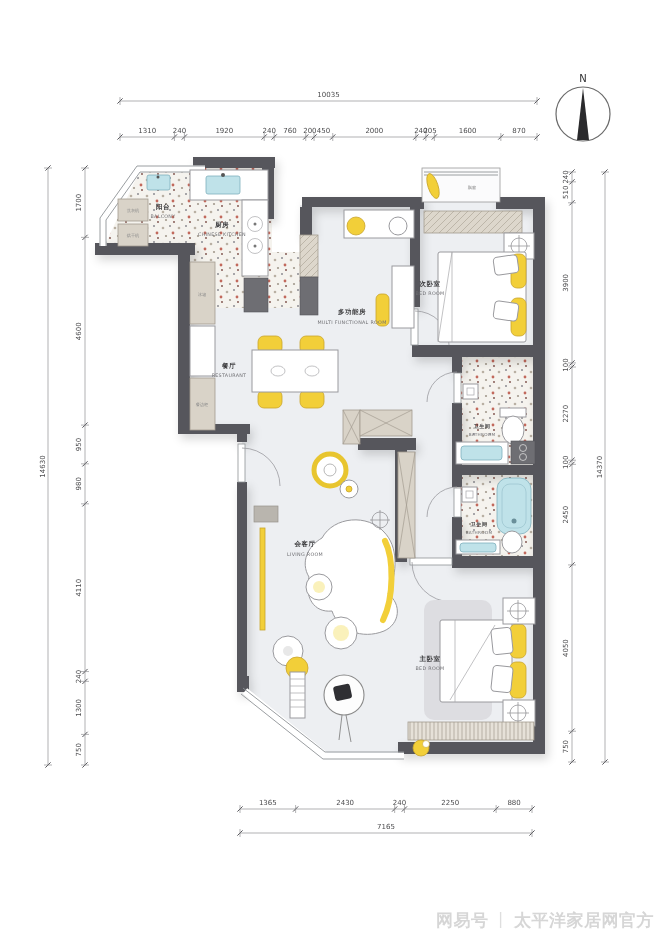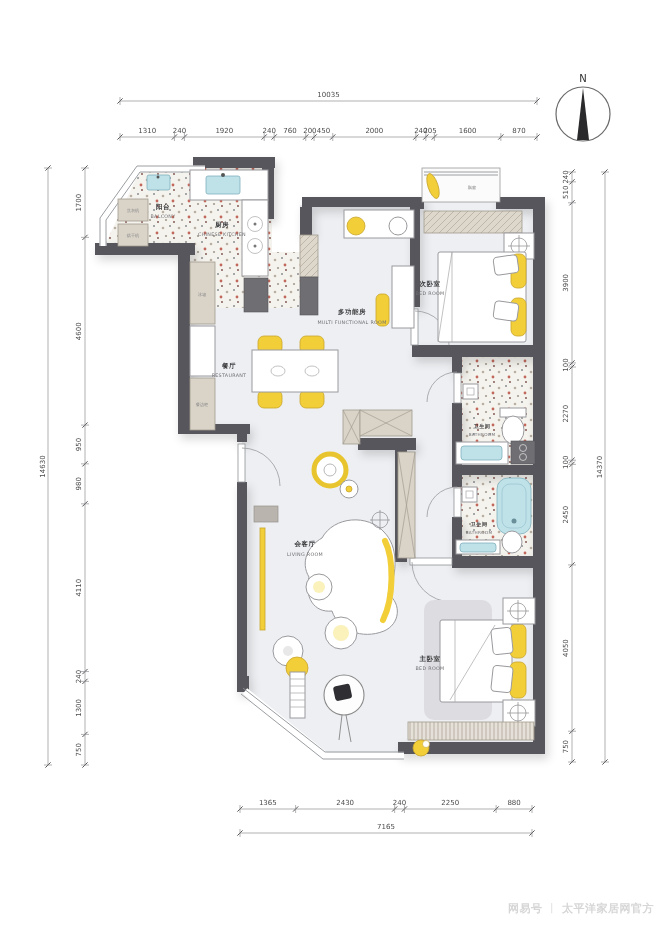--- a/index.html
+++ b/index.html
@@ -22,21 +22,21 @@
   .glow{fill:#f7e78d;opacity:.6;stroke:none;}
   .xline{stroke:#a39c90;stroke-width:.7;}
   .cn{font-size:6.5px;fill:#3d3d3f;font-weight:bold;letter-spacing:.5px;}
   .en{font-size:4.8px;fill:#6e6e72;letter-spacing:.3px;}
   .tiny{font-size:4.2px;fill:#8a8a8a;}
   .dimt{font-size:7px;fill:#4c4c4e;}
   .dimline{stroke:#909094;stroke-width:.7;fill:none;}
   .tick{stroke:#55555a;stroke-width:1;}
   .compass-n{font-size:10px;fill:#2d2d2f;}
   
-  .wm{position:absolute;right:6px;bottom:18px;font-size:11px;color:#d6d6d6;
+  .wm{position:absolute;right:6px;bottom:2px;font-size:17px;color:#d6d6d6;
       font-weight:bold;letter-spacing:.5px;}
   .wm .sep{margin:0 4px;font-weight:normal;color:#dedede;}
 </style>
 </head>
 <body>
 
 <div class="stage">
 <svg width="660" height="934" viewBox="0 0 660 934">
   <defs>
     <pattern id="terr" patternUnits="userSpaceOnUse" width="16" height="16">

